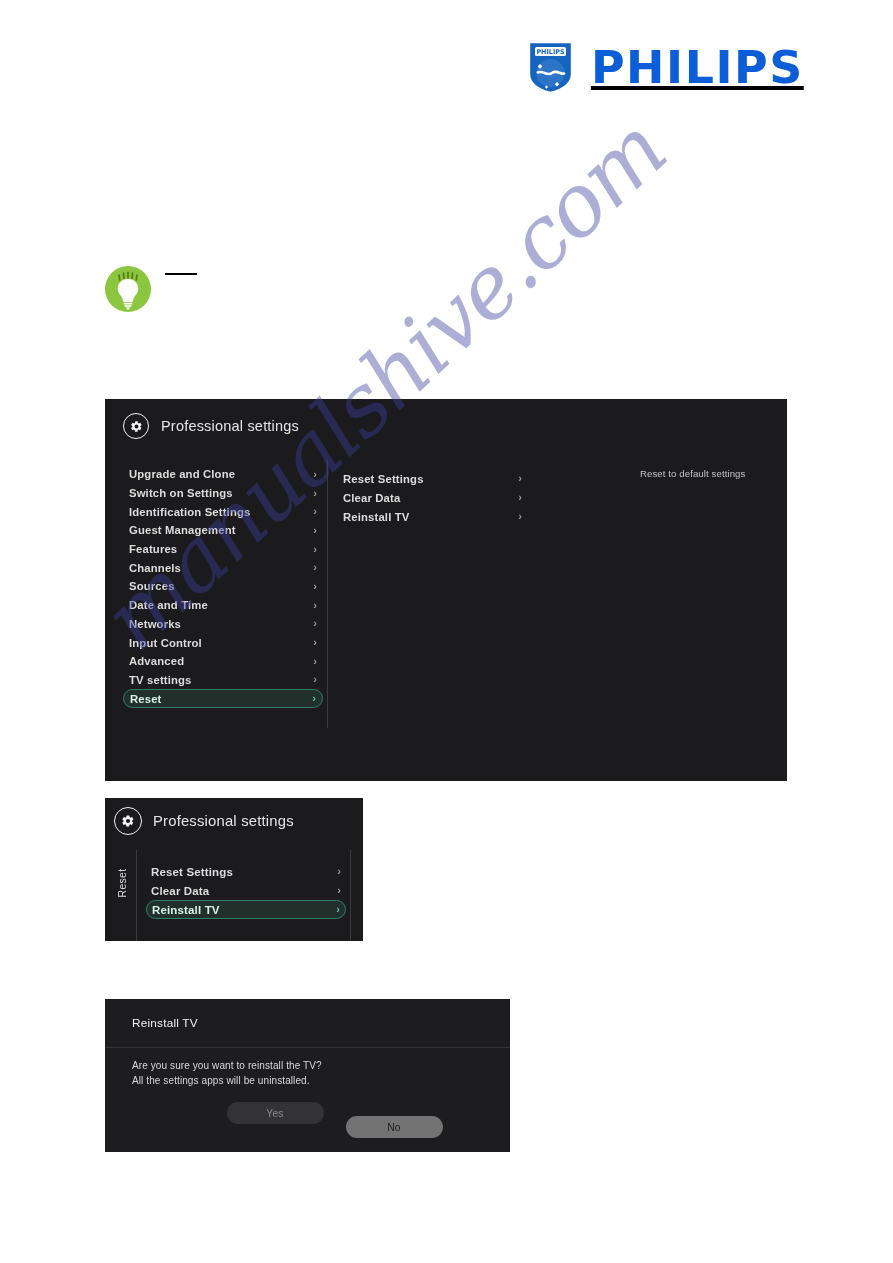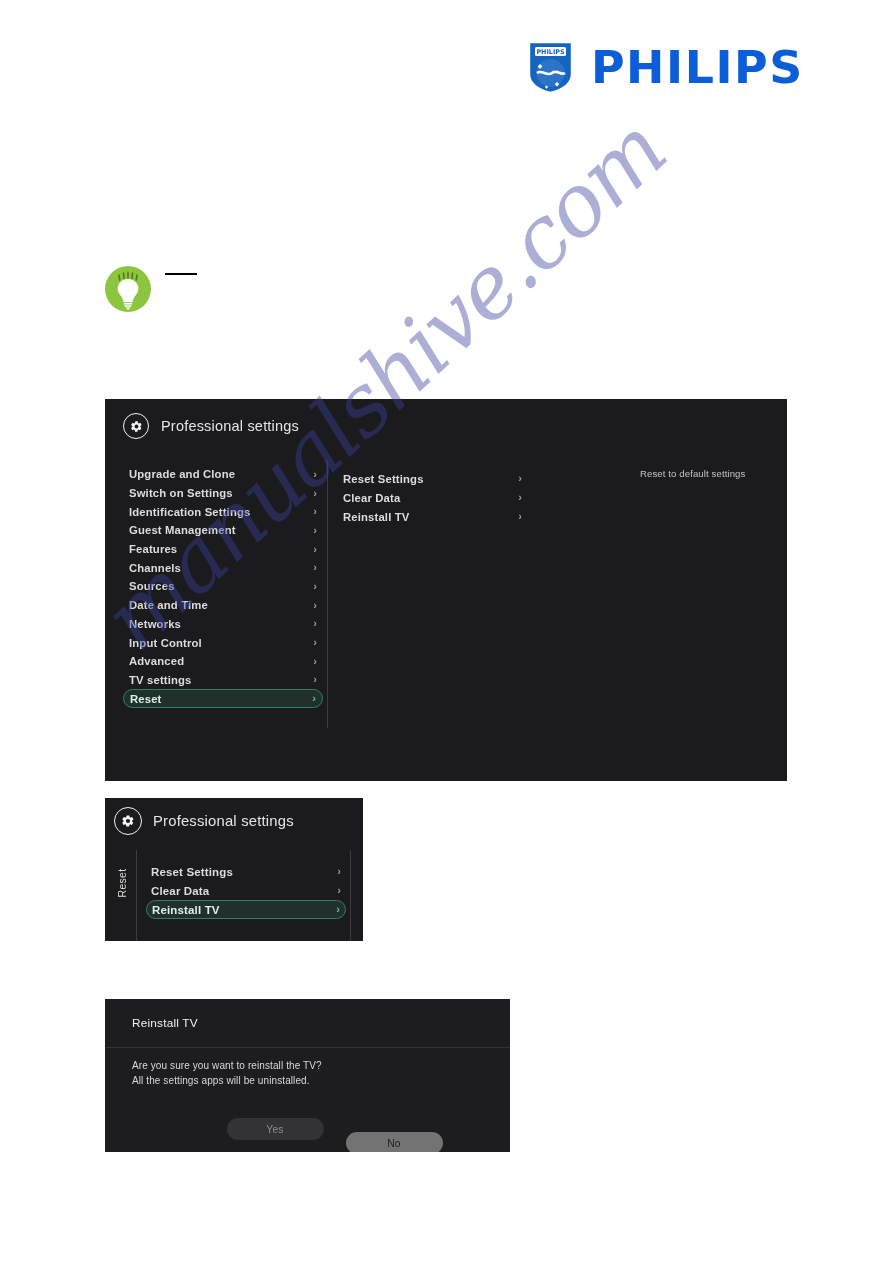--- a/index.html
+++ b/index.html
@@ -18,20 +18,21 @@
 
   
   #philips-logo {
     position: absolute;
     left: 527px;
     top: 40px;
     width: 275px;
     height: 55px;
     display: flex;
     align-items: center;
+    text-decoration: underline;
   }
   #philips-shield {
     width: 47px;
     height: 55px;
     position: relative;
     flex: 0 0 auto;
   }
   #philips-wordmark {
     margin-left: 19px;
     font-family: "DejaVu Sans", sans-serif;
@@ -262,21 +263,21 @@
     top: 60px;
     width: 350px;
     font-size: 10px;
     color: #d8d8d8;
     line-height: 1.48;
     letter-spacing: .1px;
   }
   #dialog-actions {
     position: absolute;
     left: 0;
-    top: 119px;
+    top: 103px;
     width: 100%;
     display: flex;
     justify-content: center;
     gap: 22px;
   }
   .dlg-btn {
     width: 97px;
     height: 22px;
     border: none;
     border-radius: 11px;

